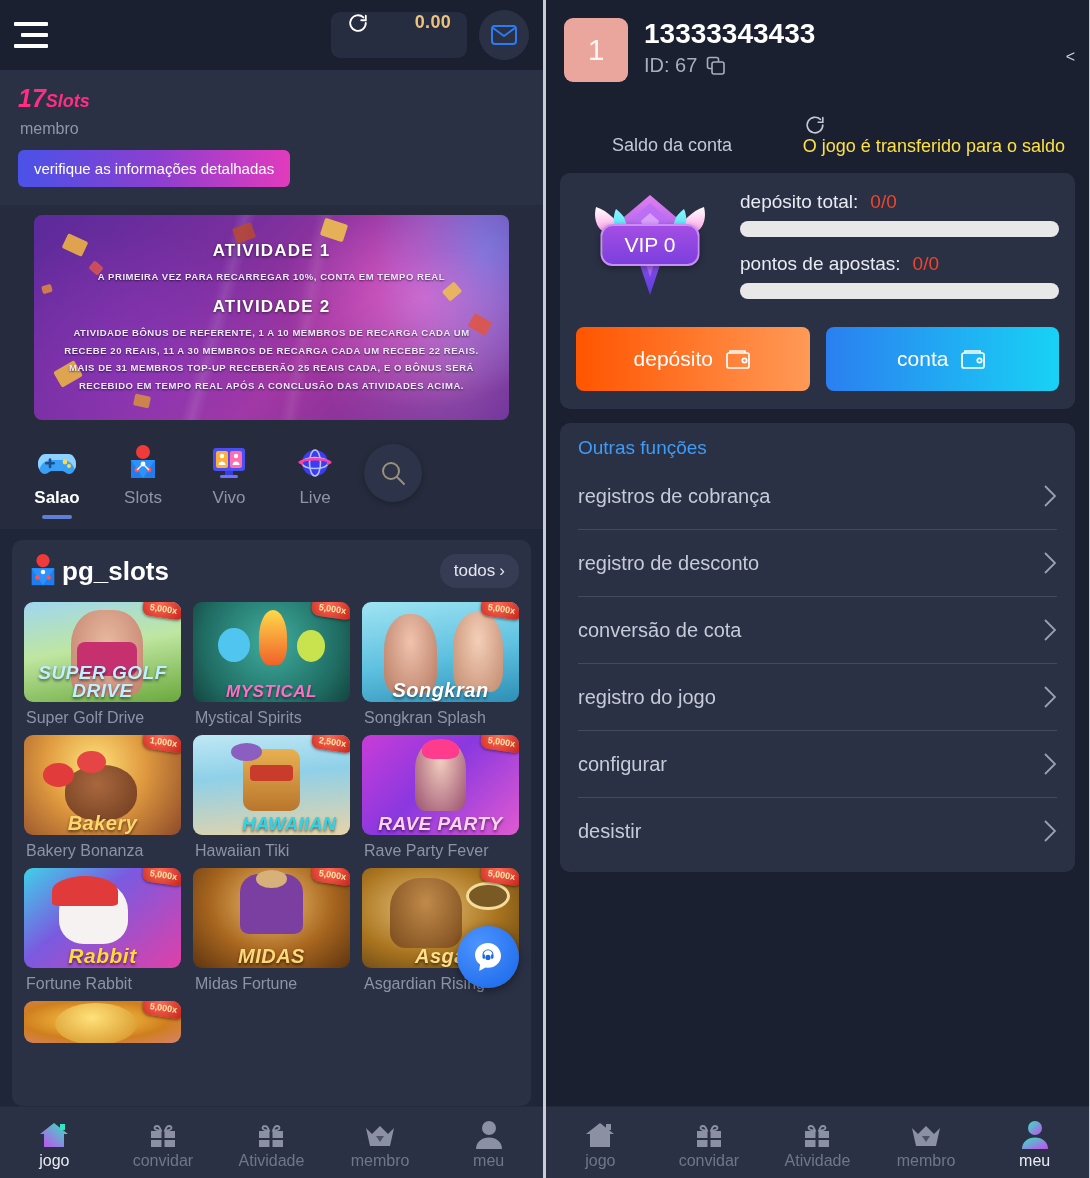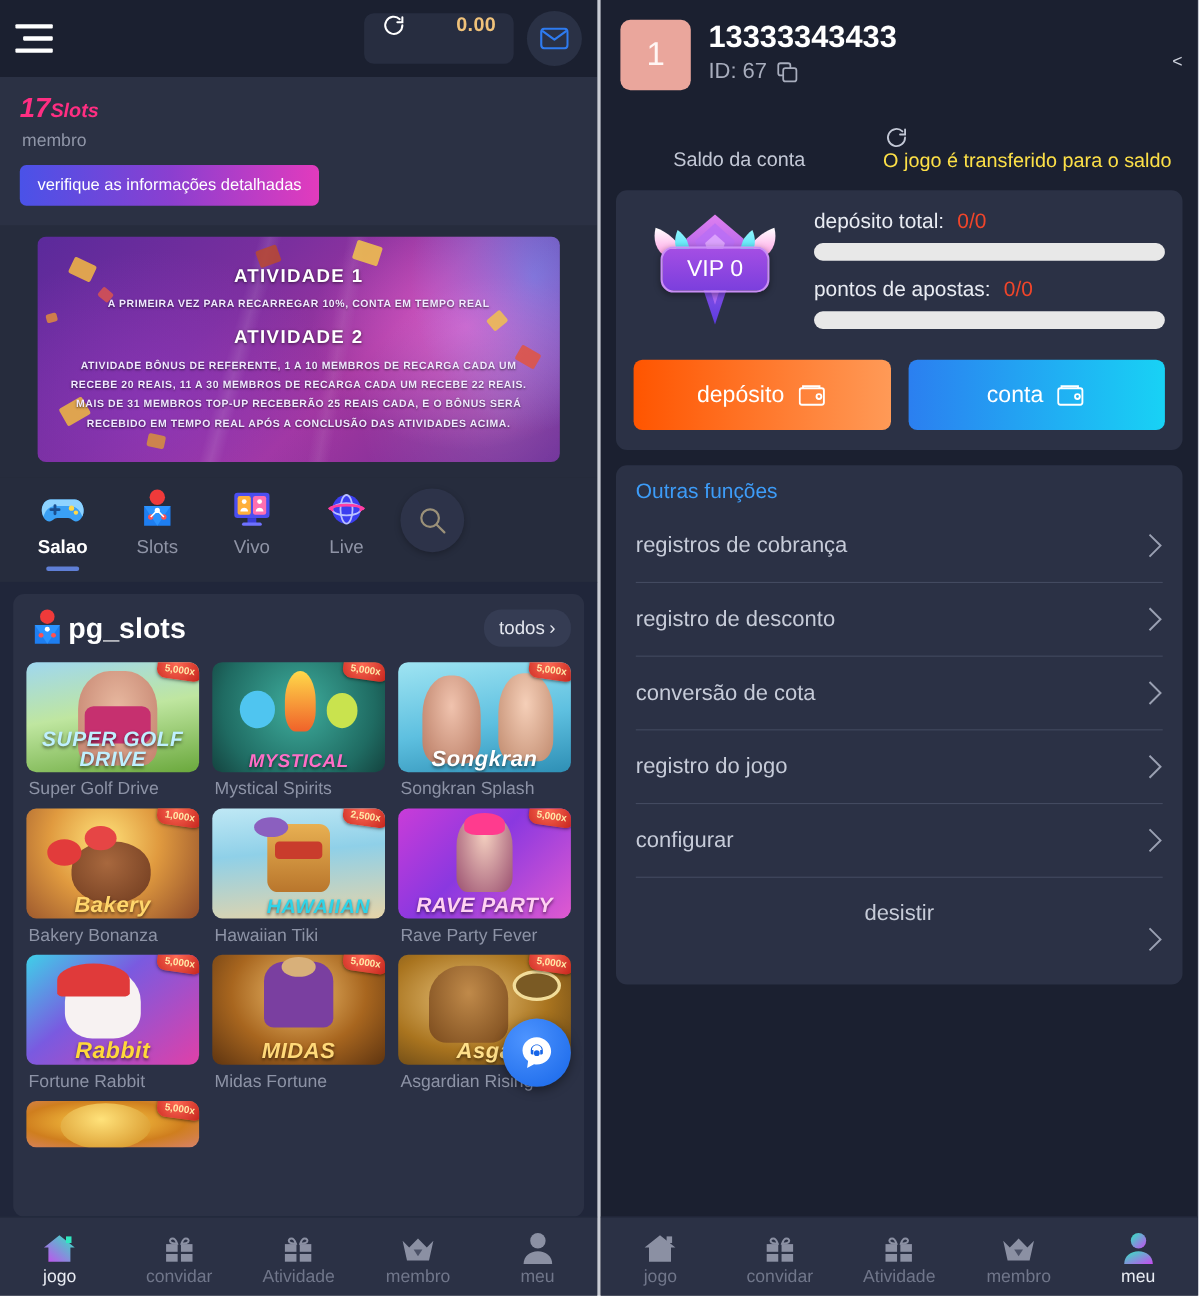--- a/index.html
+++ b/index.html
@@ -258,21 +258,21 @@
     padding: 14px 18px 8px 18px;
     flex: 0 0 auto;
   }
   .funcs-title { color: #3d9cf8; font-size: 19px; margin-bottom: 4px; }
   .func-row {
     display: flex; align-items: center;
     padding: 21px 0 21px 0;
     border-bottom: 1px solid #434a60;
     cursor: pointer;
   }
-  .func-row:last-child { border-bottom: none; flex-direction: column; }
+  .func-row:last-child { border-bottom: none; }
   .func-lbl { color: #c6cbd8; font-size: 20px; }
   .chev { margin-left: auto; color: #9aa0b2; }
   .r-filler { flex: 1 1 auto; }
 
   svg { display: block; }
 </style>
 </head>
 <body>
 
 <div class="screen">

